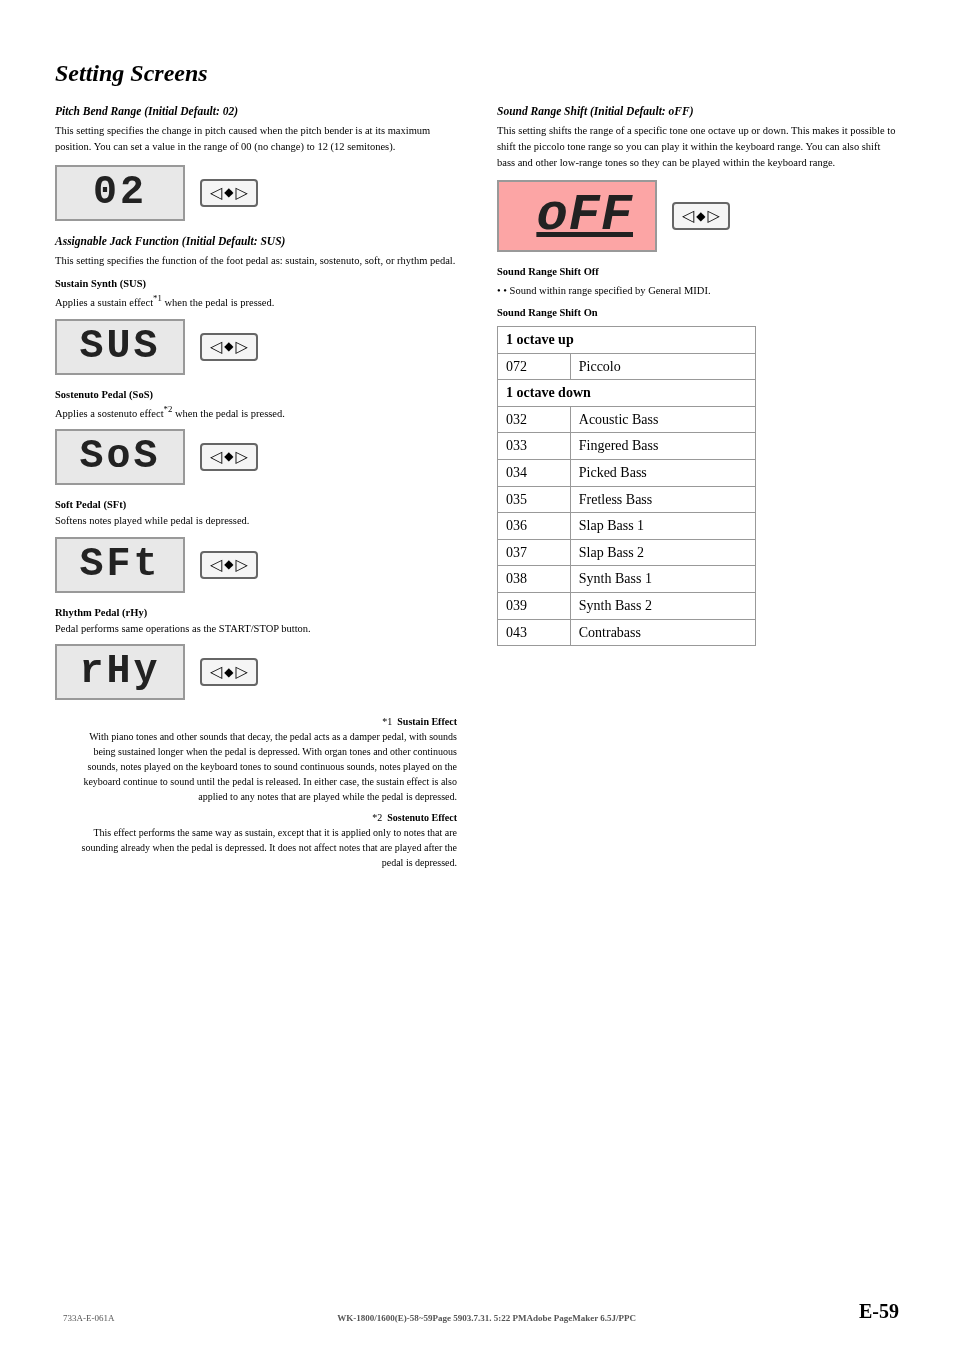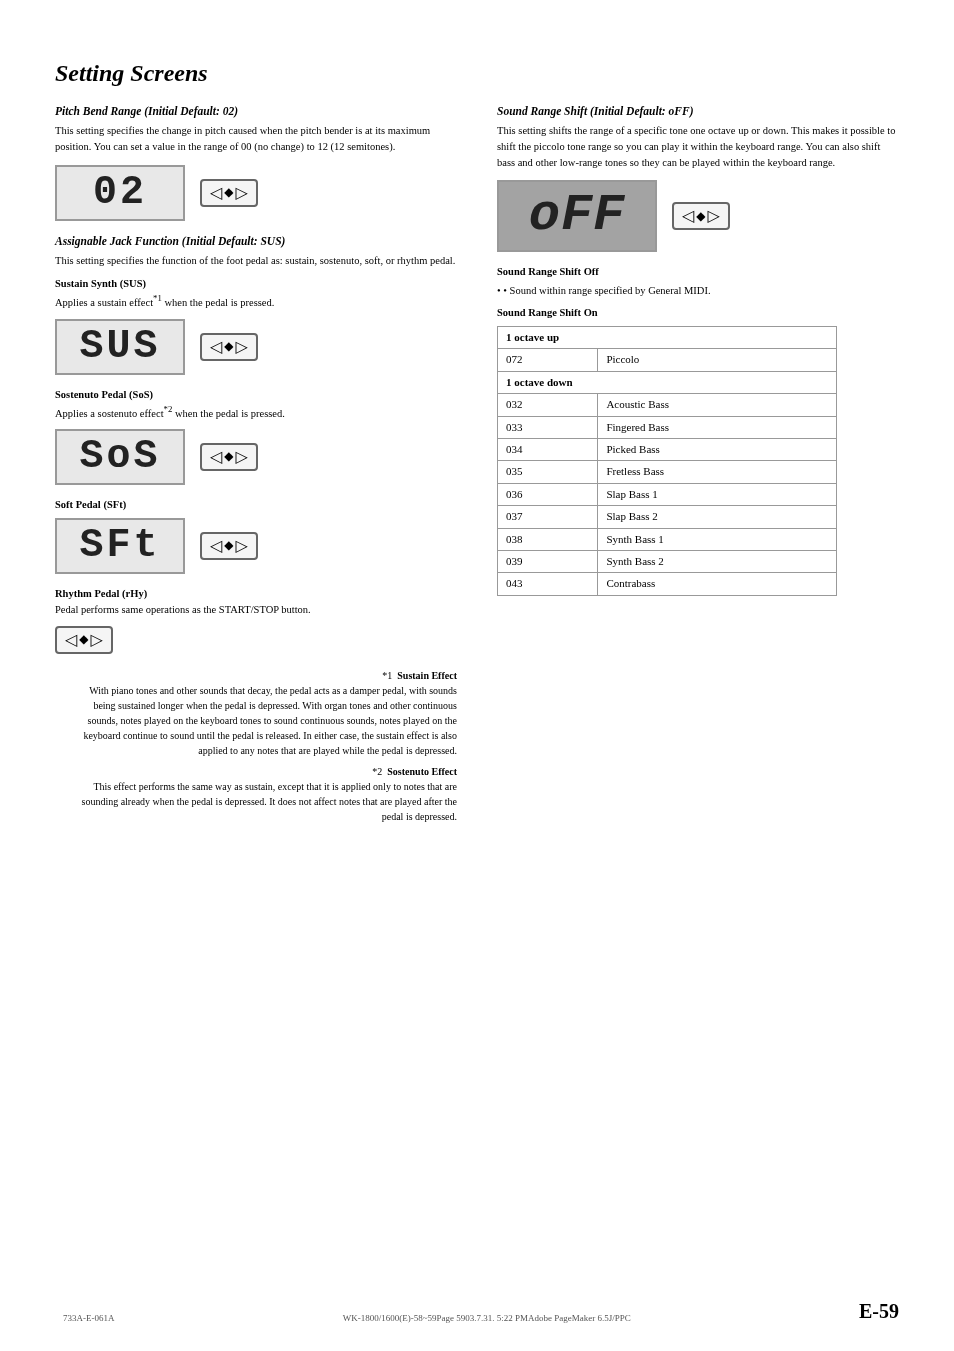--- a/index.html
+++ b/index.html
@@ -140,30 +140,31 @@
       font-family: 'Courier New', monospace;
       font-size: 36px;
       font-weight: bold;
       letter-spacing: 4px;
       color: #222;
       line-height: 1;
     }
 
     .lcd-display-large {
       border: 2px solid #999;
-      background: #a3a3a3;
+      background: #fca5a5;
       padding: 8px 22px;
       min-width: 160px;
-      text-align: center;
+      text-align: right;
       font-family: 'Courier New', monospace;
       font-size: 52px;
       font-weight: bold;
       letter-spacing: 2px;
       color: #222;
       line-height: 1;
+      text-decoration: underline;
     }
 
     
     .arrow-btn {
       border: 2px solid #666;
       border-radius: 4px;
       padding: 4px 8px;
       display: inline-flex;
       align-items: center;
       gap: 2px;
@@ -182,23 +183,23 @@
     }
     .footnote-item {
       font-size: 10px;
       line-height: 1.5;
       margin-bottom: 6px;
     }
 
     
     .range-table {
       border-collapse: collapse;
-      width: 340px;
+      width: 259px;
       margin-top: 8px;
-      font-size: 11px;
+      font-size: 14px;
     }
     .range-table td {
       padding: 3px 8px;
       border: 1px solid #999;
       line-height: 1.4;
     }
     .range-table .section-header {
       background: #fff;
       font-weight: bold;
     }
@@ -309,34 +310,38 @@
           <span class="seg-display">SoS</span>
         </div>
         <div class="arrow-btn">
           <span class="arr">◁</span>
           <span style="font-size:12px;">◆</span>
           <span class="arr">▷</span>
         </div>
       </div>
 
       <div class="subsection-title">Soft Pedal (SFt)</div>
+      <div class="subsection-body">Softens notes played while pedal is depressed.</div>
       <div class="display-box-row">
         <div class="lcd-display">
           <span class="seg-display">SFt</span>
         </div>
         <div class="arrow-btn">
           <span class="arr">◁</span>
           <span style="font-size:12px;">◆</span>
           <span class="arr">▷</span>
         </div>
       </div>
 
       <div class="subsection-title">Rhythm Pedal (rHy)</div>
       <div class="subsection-body">Pedal performs same operations as the START/STOP button.</div>
       <div class="display-box-row">
+        <div class="lcd-display">
+          <span class="seg-display">rHy</span>
+        </div>
         <div class="arrow-btn">
           <span class="arr">◁</span>
           <span style="font-size:12px;">◆</span>
           <span class="arr">▷</span>
         </div>
       </div>
 
       <div class="footnote-section">
         <div class="footnote-item">
           <span>*1&nbsp;</span>
@@ -422,21 +427,21 @@
             <td>Contrabass</td>
           </tr>
         </tbody>
       </table>
 
     </div>
   </div>
 
   <div class="page-footer">
     <span>733A-E-061A</span>
-    <div style="display:flex; align-items:flex-start;">
+    <div style="display:flex; align-items:flex-start;font-weight:bold;">
       <span>WK-1800/1600(E)-58~59</span>
       <span>Page 59</span>
       <span>03.7.31. 5:22 PM</span>
       <span>Adobe PageMaker 6.5J/PPC</span>
     </div>
     <span class="page-number">E-59</span>
   </div>
 
 </div>
 

